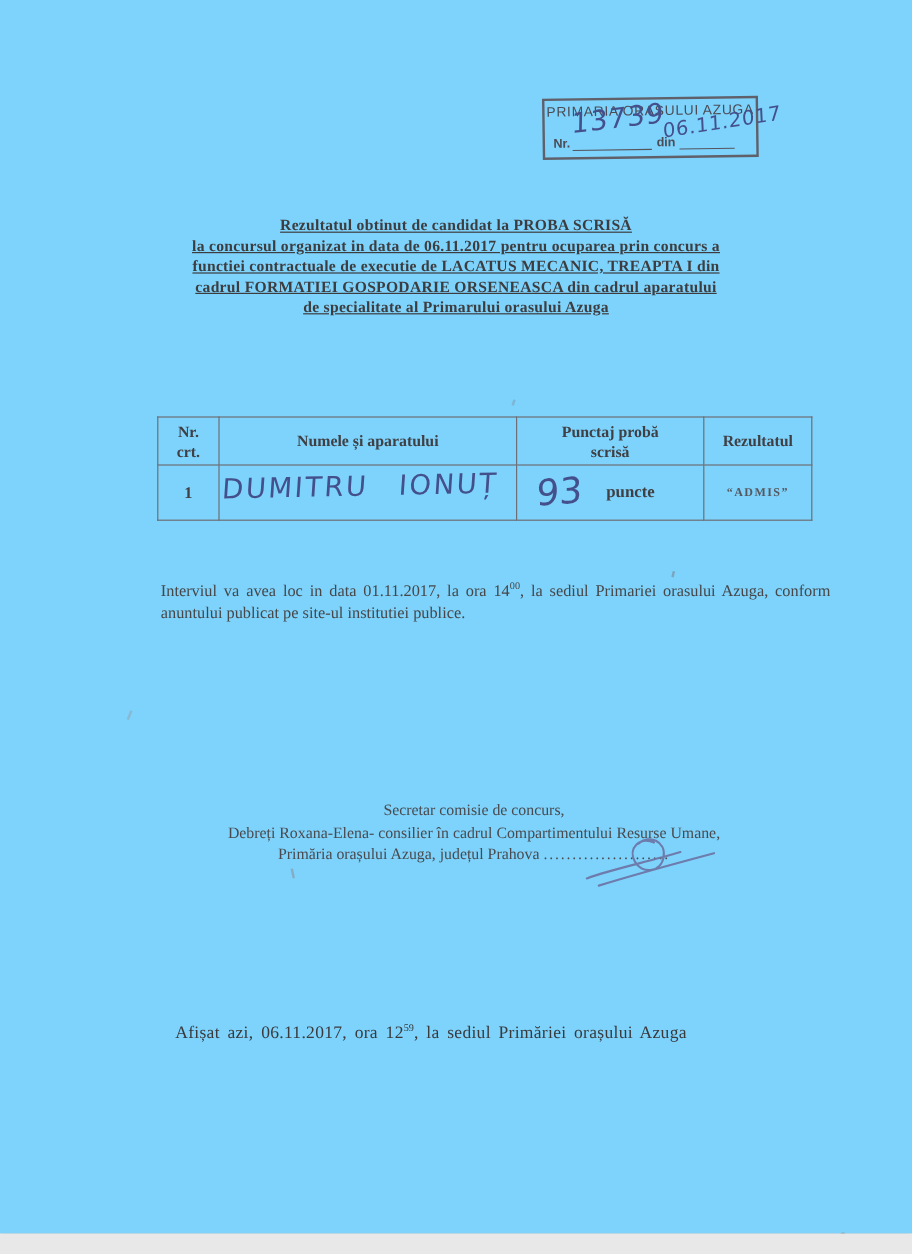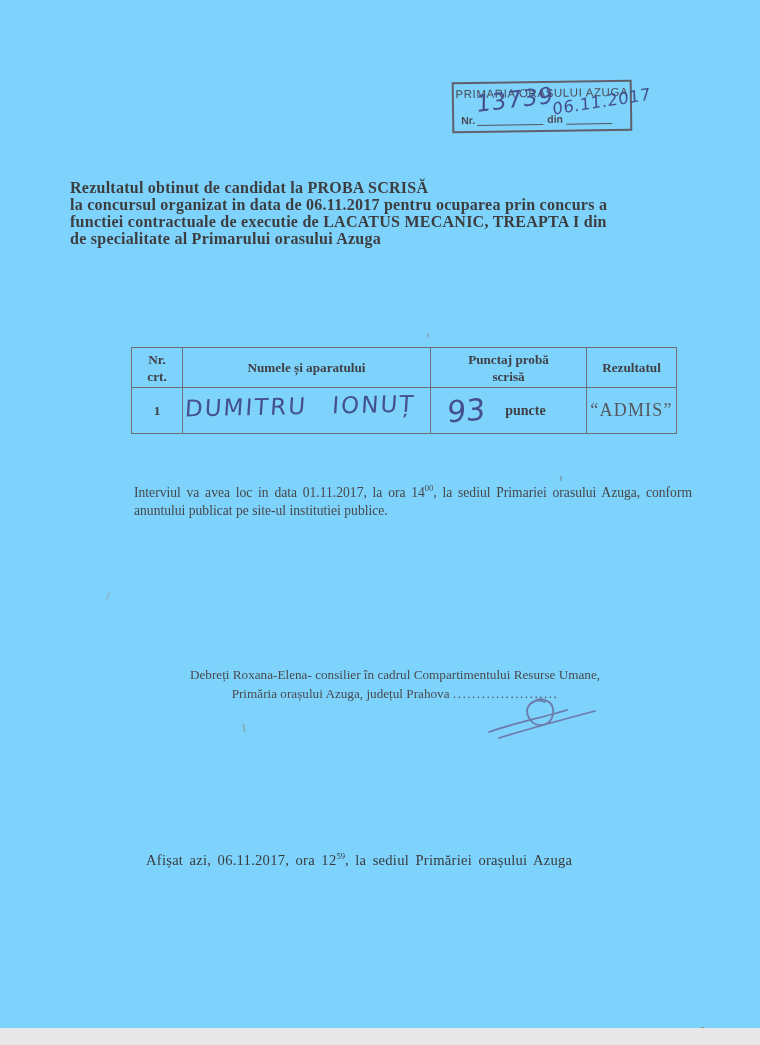--- a/index.html
+++ b/index.html
@@ -41,22 +41,22 @@
     transform:rotate(-6deg) skewX(-8deg);letter-spacing:1px;white-space:nowrap;
   }
   .stamp-date-hw{
     position:absolute;left:98px;top:12px;font-size:16.5px;line-height:1;
     transform:rotate(-8deg) skewX(-6deg);letter-spacing:.5px;white-space:nowrap;
   }
 
   
   .title{
     position:absolute;left:70px;top:179px;width:620px;
-    text-align:left;font-weight:bold;font-size:16px;line-height:17px;
-    color:#3d3d40;letter-spacing:.25px;
+    text-align:center;font-weight:bold;font-size:13px;line-height:17px;
+    color:#3d3d40;letter-spacing:.25px;text-decoration:underline;
   }
 
   
   table.results{
     position:absolute;left:131px;top:347px;
     border-collapse:collapse;table-layout:fixed;width:545px;
   }
   table.results th, table.results td{
     border:1.3px solid #6e6e74;
     text-align:center;vertical-align:middle;
@@ -71,21 +71,21 @@
   td.name-cell{position:relative;overflow:visible;}
   .hw-name{
     position:absolute;left:2px;top:7px;
     font-size:23px;line-height:1;letter-spacing:2px;word-spacing:16px;
     transform:rotate(-1.2deg) skewX(-5deg);white-space:nowrap;
   }
   td.score-cell{text-align:left;}
   .score-wrap{display:flex;align-items:center;padding-left:16px;}
   .hw-score{font-size:30px;line-height:1;transform:rotate(-4deg) skewX(-6deg);}
   .score-unit{font-weight:bold;font-size:14px;color:#3f3f44;margin-left:20px;}
-  td.result-cell{font-size:18px;letter-spacing:1.2px;color:#57575e;}
+  td.result-cell{font-size:10px;letter-spacing:1.2px;color:#57575e;font-weight:bold;}
 
   
   .bodytext{
     position:absolute;left:134px;top:480px;width:558px;
     font-size:13.6px;line-height:17.8px;text-align:justify;color:#474749;
   }
   .bodytext p{margin:0;}
   sup.sp{font-size:8.5px;vertical-align:6px;letter-spacing:0;}
 
   
@@ -125,20 +125,21 @@
       <span class="stamp-line second"></span>
     </div>
     <span class="hw stamp-nr-hw">13739</span>
     <span class="hw stamp-date-hw">06.11.2017</span>
   </div>
 
   <div class="title">
     <div>Rezultatul obtinut de candidat la PROBA SCRISĂ</div>
     <div>la concursul organizat in data de 06.11.2017 pentru ocuparea prin concurs a</div>
     <div>functiei contractuale de executie de LACATUS MECANIC, TREAPTA I din</div>
+    <div>cadrul FORMATIEI GOSPODARIE ORSENEASCA din cadrul aparatului</div>
     <div>de specialitate al Primarului orasului Azuga</div>
   </div>
 
   <table class="results">
     <colgroup>
       <col style="width:51px">
         <col style="width:248px">
         <col style="width:156px">
         <col style="width:90px">
     </colgroup>
@@ -165,20 +166,21 @@
       <td class="result-cell">“ADMIS”</td>
     </tr>
   </tbody>
     </table>
 
   <div class="bodytext">
     <p><span>Interviul va avea loc in data 01.11.2017, la ora 14</span><sup class="sp">00</sup><span>, la sediul Primariei orasului Azuga, conform anuntului publicat pe site-ul institutiei publice.</span></p>
   </div>
 
   <div class="sig">
+    <div>Secretar comisie de concurs,</div>
     <div>Debreți Roxana-Elena- consilier în cadrul Compartimentului Resurse Umane,</div>
     <div>
       <span>Primăria orașului Azuga, județul Prahova</span>
       <span class="sig-dots">......................</span>
     </div>
     <svg class="sig-scribble" width="120" height="62" viewBox="0 0 120 62">
       <path d="M6,44 C28,36 58,30 84,22
                M62,14 C50,9 40,19 46,30 C52,41 68,39 70,26 C72,13 58,7 49,15
                M16,50 C45,41 82,31 112,23" fill="none" stroke="#6b72a3" stroke-width="1.8" stroke-linecap="round" stroke-linejoin="round" opacity=".9"></path>
     </svg>

